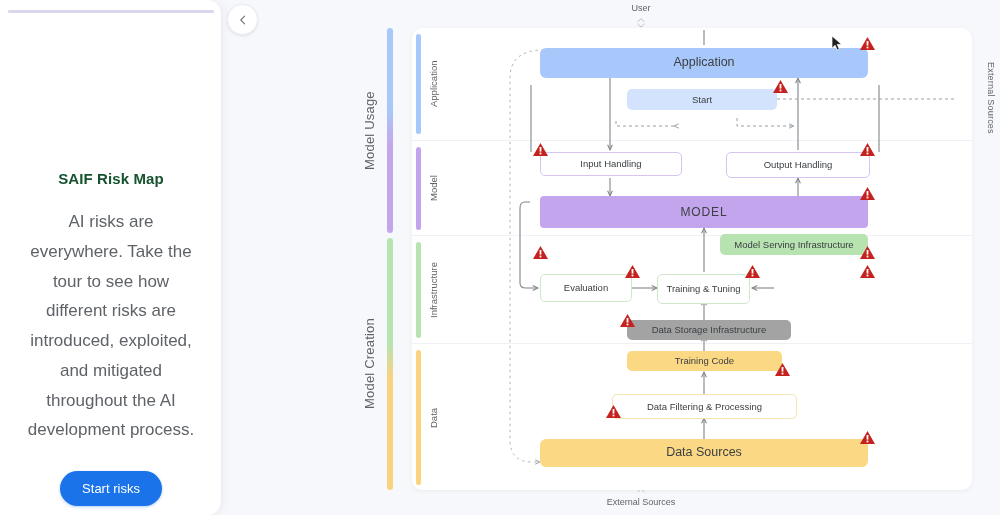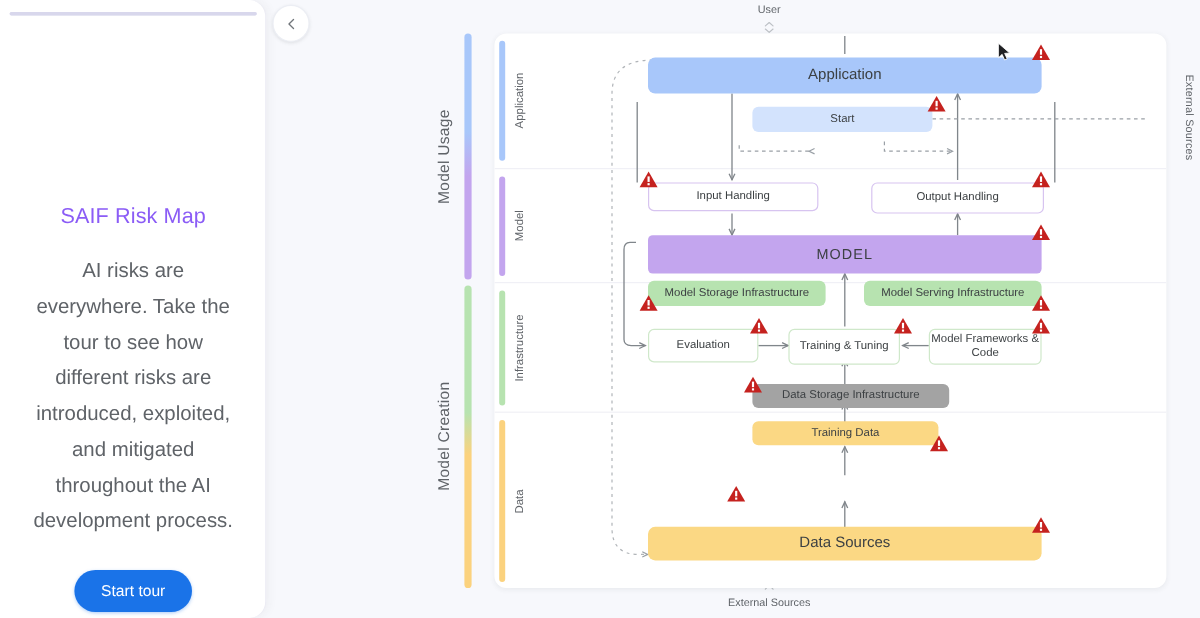--- a/index.html
+++ b/index.html
@@ -22,21 +22,21 @@
   }
   #progress-track {
     position:absolute; left:8px; top:10px; width:206px; height:3px;
     background:#e8e7f3; border-radius:3px;
   }
   #progress-fill { height:100%; width:100%; background:#d8d7ec; border-radius:3px; }
   #panel-body {
     position:absolute; left:0; top:170px; width:222px; text-align:center; padding:0 14px;
   }
   #panel-title {
-    font-size:18px; font-weight:400; color:#8b5cf6; letter-spacing:.1px; margin-bottom:20px;
+    font-size:15px; font-weight:700; color:#14532d; letter-spacing:.1px; margin-bottom:20px;
   }
   #panel-desc {
     font-size:17px; line-height:1.75; color:#5f6368; padding:0 6px;
   }
   #start-tour {
     margin-top:26px; display:inline-block;
     background:#1a73e8; color:#fff; border:none; border-radius:20px;
     font-family:"Liberation Sans", sans-serif;
     font-size:13px; padding:10px 22px; cursor:pointer;
     box-shadow:0 1px 3px rgba(26,115,232,.35);
@@ -116,21 +116,21 @@
 
 <div id="root">
 
   <aside id="sidebar">
     <div id="progress-track">
       <div id="progress-fill"></div>
     </div>
     <div id="panel-body">
       <h1 id="panel-title">SAIF Risk Map</h1>
       <p id="panel-desc">AI risks are everywhere. Take the tour to see how different risks are introduced, exploited, and mitigated throughout the AI development process.</p>
-      <button id="start-tour">Start tour</button>
+      <button id="start-tour">Start risks</button>
     </div>
   </aside>
 
   <div id="back-btn">
     <svg width="12" height="12" viewBox="0 0 12 12">
       <path d="M7.6 2.2 L3.8 6 L7.6 9.8" fill="none" stroke="#70757a" stroke-width="1.1" stroke-linecap="round" stroke-linejoin="round"></path>
     </svg>
   </div>
 
   <div id="canvas">
@@ -242,34 +242,33 @@
     <div class="node big" style="left:258px;top:48px;width:328px;height:30px;background:#a8c7fa;">Application</div>
 
     <div class="node" style="left:345px;top:89px;width:150px;height:21px;background:#d3e3fd;">Start</div>
 
     <div class="node outline" style="left:258px;top:152px;width:142px;height:24px;border-color:#d7c4f0;text-align:center;">Input Handling</div>
 
     <div class="node outline" style="left:444px;top:152px;width:144px;height:26px;border-color:#d7c4f0;">Output Handling</div>
 
     <div class="node model" style="left:258px;top:196px;width:328px;height:32px;background:#c3a5ee;">MODEL</div>
 
-    <div class="node" style="left:258px;top:234px;width:148px;height:21px;background:#b7e3b0;">Model Storage Infrastructure</div>
 
     <div class="node" style="left:438px;top:234px;width:148px;height:21px;background:#b7e3b0;">Model Serving Infrastructure</div>
 
     <div class="node outline" style="left:258px;top:274px;width:92px;height:28px;border-color:#cfe8ca;">Evaluation</div>
 
     <div class="node outline" style="left:375px;top:274px;width:93px;height:30px;border-color:#cfe8ca;">Training &amp; Tuning</div>
 
-    <div class="node outline" style="left:492px;top:274px;width:94px;height:30px;border-color:#cfe8ca;">Model Frameworks &amp; Code</div>
 
     <div class="node" style="left:345px;top:320px;width:164px;height:20px;background:#a3a3a3;">Data Storage Infrastructure</div>
 
-    <div class="node" style="left:345px;top:351px;width:155px;height:20px;background:#fbd884;">Training Data</div>
-
+    <div class="node" style="left:345px;top:351px;width:155px;height:20px;background:#fbd884;">Training Code</div>
+
+    <div class="node outline" style="left:330px;top:394px;width:185px;height:25px;border-color:#f7e3b3;">Data Filtering &amp; Processing</div>
 
     <div class="node big" style="left:258px;top:439px;width:328px;height:28px;background:#fbd884;">Data Sources</div>
 
     <svg class="wires" viewBox="0 0 718 515">
       <g>
         <g transform="translate(578,37)">
             <path d="M7.5,0 L15,13 L0,13 Z" fill="#c5221f"></path>
             <rect x="6.6" y="4" width="1.8" height="4.6" fill="#fff"></rect>
             <rect x="6.6" y="9.6" width="1.8" height="1.8" fill="#fff"></rect>
           </g>

